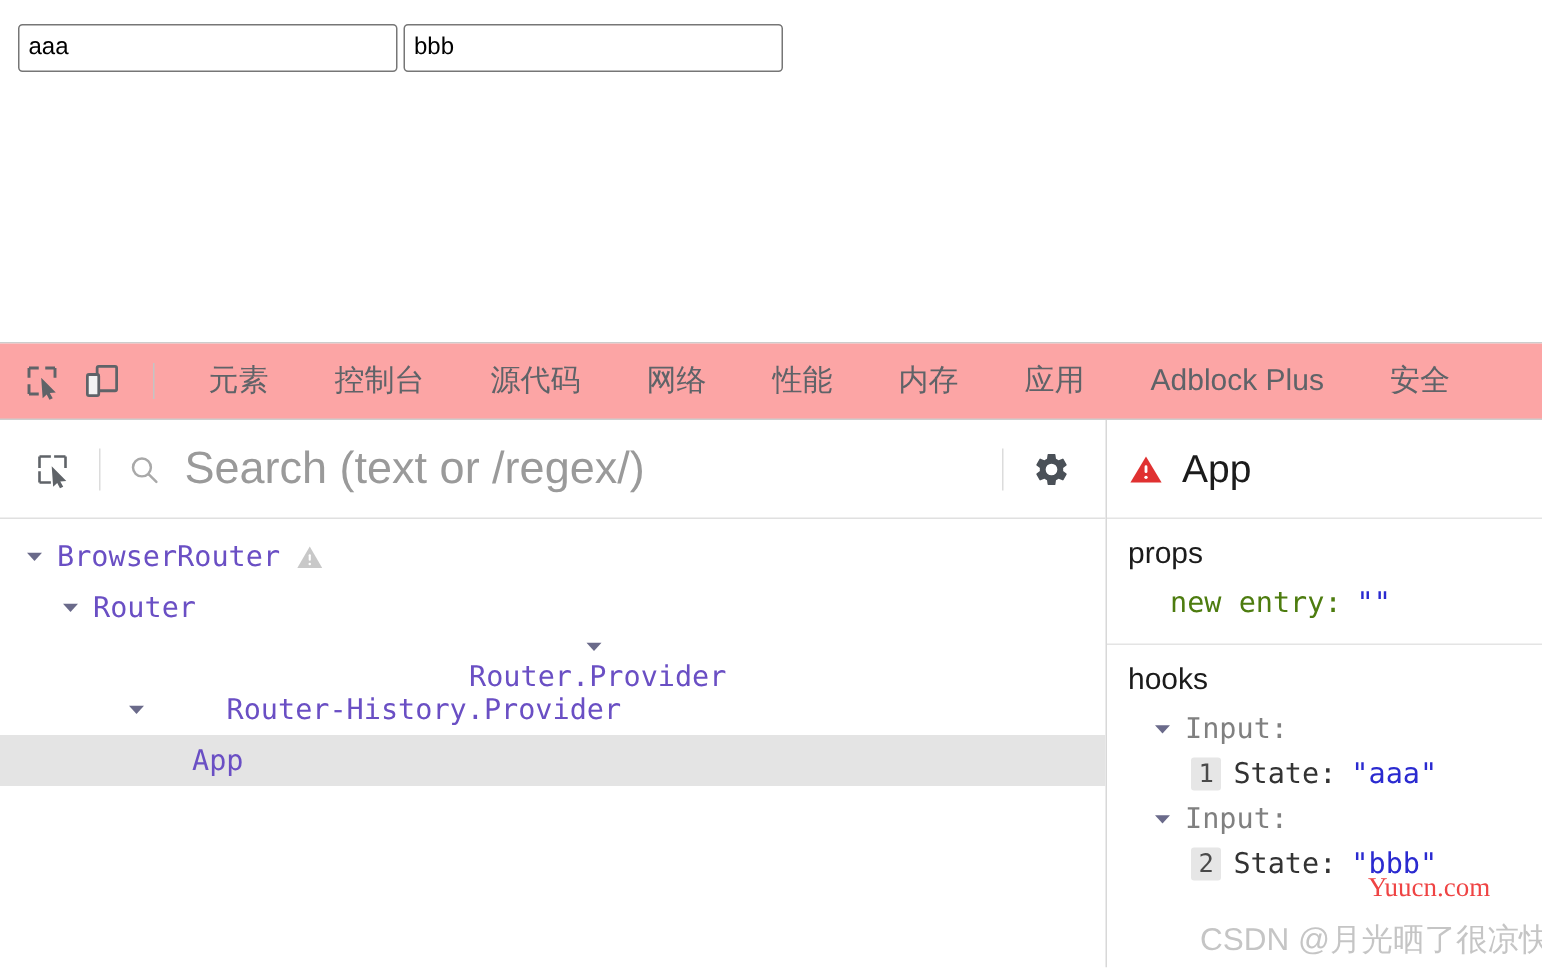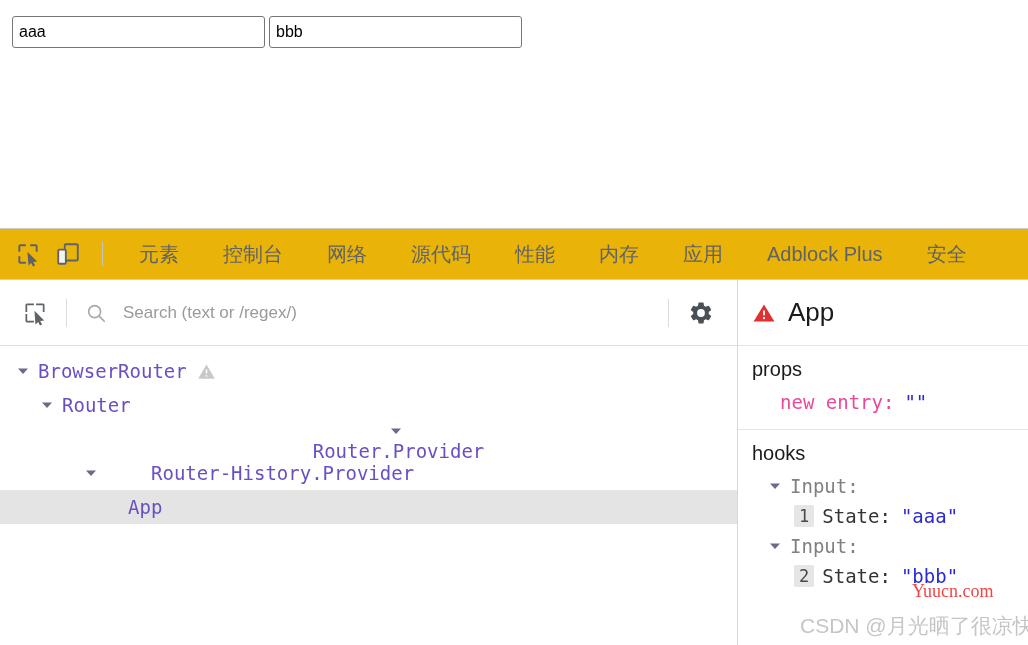--- a/index.html
+++ b/index.html
@@ -54,21 +54,21 @@
     height: 417px;
     background: #ffffff;
     border-top: 1px solid #cdcdcd;
     box-sizing: border-box;
   }
 
   
   #devtools-tabbar {
     position: relative;
     height: 51px;
-    background: #eab308;
+    background: #fca5a5;
     border-bottom: 1px solid #cdcdcd;
     display: flex;
     align-items: center;
     box-sizing: border-box;
     overflow: hidden;
     white-space: nowrap;
   }
   .tool-icon-btn {
     width: 40px;
     height: 40px;
@@ -146,21 +146,21 @@
     align-items: center;
     justify-content: center;
     margin-left: 6px;
   }
   #search-input {
     flex: 1 1 auto;
     border: none;
     outline: none;
     background: transparent;
     font-family: "Liberation Sans", sans-serif;
-    font-size: 17px;
+    font-size: 30px;
     color: #333;
     margin-left: 12px;
     min-width: 0;
   }
   #search-input::placeholder { color: #9a9a9a; opacity: 1; }
   #settings-btn {
     width: 44px;
     height: 44px;
     display: inline-flex;
     align-items: center;
@@ -244,21 +244,21 @@
   .prop-row {
     font-family: "DejaVu Sans Mono", monospace;
     font-size: 19px;
     display: flex;
     align-items: center;
     height: 30px;
     white-space: nowrap;
   }
   .prop-row.indent-1 { padding-left: 28px; }
   .prop-row.indent-2 { padding-left: 42px; }
-  .prop-key { color: #ec4899; }
+  .prop-key { color: #4d7c0f; }
   .prop-val { color: #2a2ad0; margin-left: 10px; }
   .hook-name { color: #808080; }
   .hook-index {
     display: inline-block;
     background: #e6e6e6;
     color: #4a4a4a;
     border-radius: 2px;
     padding: 0 5px;
     margin-right: 8px;
     font-family: "DejaVu Sans Mono", monospace;
@@ -314,22 +314,22 @@
     <div class="tool-icon-btn">
       <svg width="26" height="26" viewBox="0 0 24 24">
         <rect x="9" y="3" width="12" height="15" rx="1" stroke="#5f6368" stroke-width="1.7" fill="none"></rect>
         <rect x="3" y="8" width="7" height="13" rx="1" stroke="#5f6368" stroke-width="1.7" fill="#f3f3f3"></rect>
       </svg>
     </div>
     <div class="tb-sep"></div>
 
     <div class="dt-tab">元素</div>
     <div class="dt-tab">控制台</div>
+    <div class="dt-tab">源代码</div>
     <div class="dt-tab">网络</div>
-    <div class="dt-tab">源代码</div>
     <div class="dt-tab">性能</div>
     <div class="dt-tab">内存</div>
     <div class="dt-tab">应用</div>
     <div class="dt-tab">Adblock Plus</div>
     <div class="dt-tab">安全</div>
   </div>
 
   <div id="react-devtools">
 
     <div id="tree-pane">

